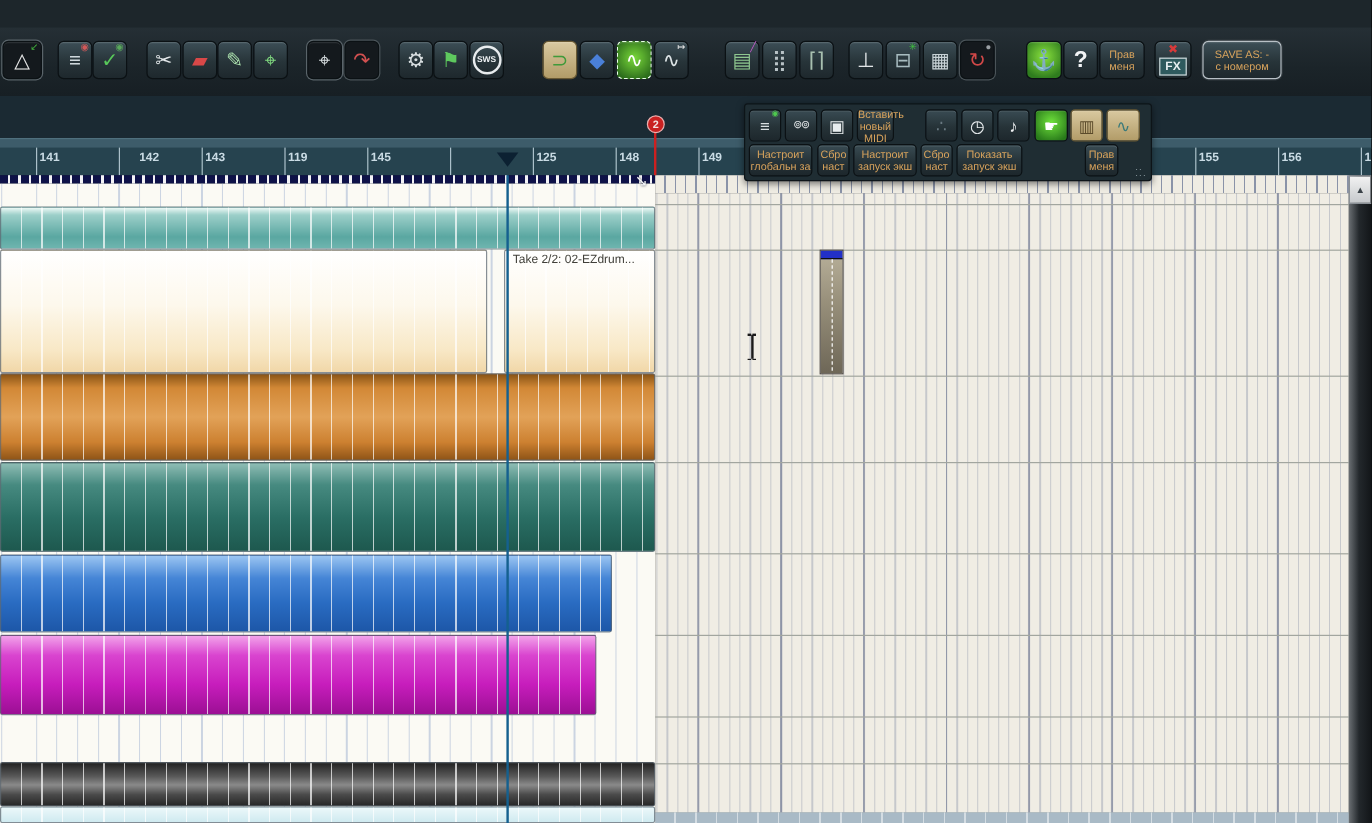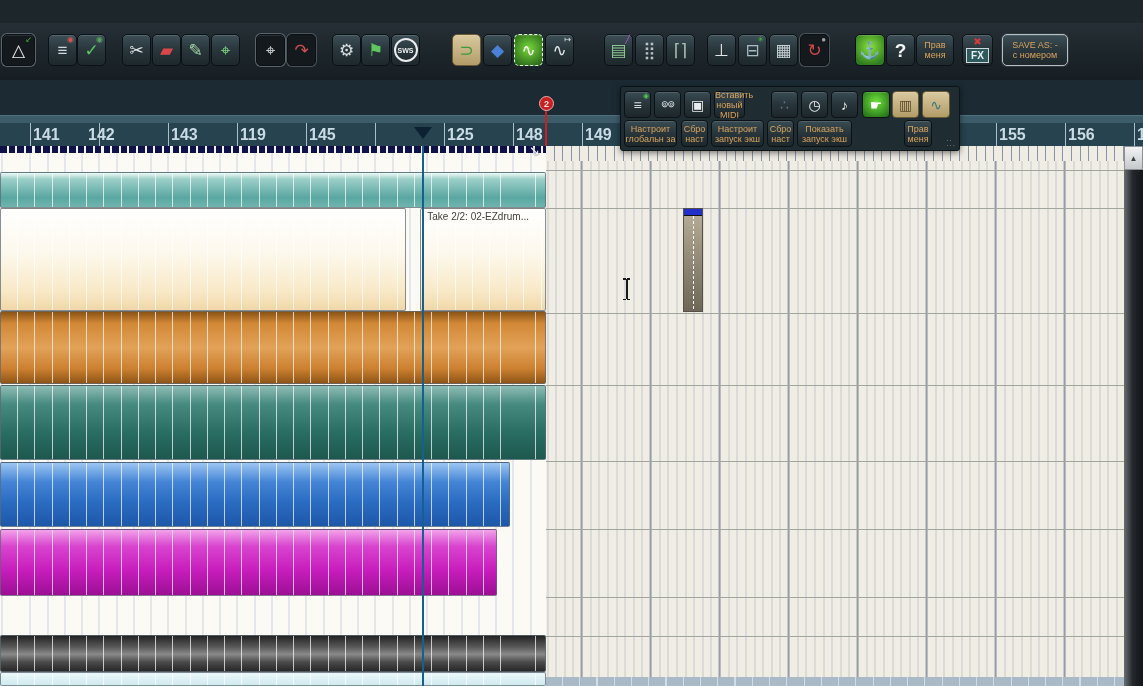--- a/index.html
+++ b/index.html
@@ -34,21 +34,21 @@
     font-size:7px;font-weight:bold;display:flex;align-items:center;justify-content:center;}
   .fxbox{border:1px solid #cfd8da;background:#2e5a5e;color:#e8f0f2;font-size:10px;
     font-weight:bold;padding:0 4px;line-height:13px;}
   .fxbadge{color:#d83a3a;font-size:10px;line-height:1;margin-bottom:1px;}
   .fxcol{display:flex;flex-direction:column;align-items:center;}
 
   
   .hdr-band{position:absolute;left:0;top:80px;width:1143px;height:35px;background:#1b2a33;}
   .hdr-strip{position:absolute;left:0;top:115px;width:1143px;height:8px;background:#3d5c6a;border-top:1px solid #50707e;}
   .ruler{position:absolute;left:0;top:123px;width:1143px;height:23px;background:#26434f;}
-  .mlabel{position:absolute;top:3px;font-size:16px;font-weight:bold;color:#c9dbe4;}
+  .mlabel{position:absolute;top:3px;font-size:10px;font-weight:bold;color:#c9dbe4;}
   .mline{position:absolute;top:0;width:1px;height:23px;background:rgba(205,224,233,.8);}
   .ticklane-left{position:absolute;left:0;top:146px;width:546px;height:7px;background:#0e1248;
     background-image:repeating-linear-gradient(90deg,transparent 0 6.6px,rgba(255,255,255,.95) 6.6px 8.625px);}
   .ticklane-right{position:absolute;left:546px;top:146px;width:578px;height:15px;background:#efece3;
     background-image:repeating-linear-gradient(90deg,transparent 0 7.6px,#8a93a8 7.6px 8.625px);}
   .sel-end-arrow{position:absolute;font-size:13px;color:#f4f6f8;text-shadow:0 0 2px #223;z-index:6;}
 
   
   .marker-line{position:absolute;width:2px;background:#cc2020;z-index:6;}
   .marker-bubble{position:absolute;width:13px;height:13px;border-radius:50%;background:#c92121;
@@ -229,21 +229,21 @@
         <div class="txt">SAVE AS: -<br>с номером</div>
       </div>
     </div>
 
   <div class="hdr-band"></div>
   <div class="hdr-strip"></div>
   <div class="ruler" id="ruler">
       <div class="mline" style="left: 30px;"></div>
       <span class="mlabel" style="left: 33px;">141</span>
       <div class="mline" style="left: 99px;"></div>
-      <span class="mlabel" style="left: 88px;">142</span>
+      <span class="mlabel" style="left: 116px;">142</span>
       <div class="mline" style="left: 168px;"></div>
       <span class="mlabel" style="left: 171px;">143</span>
       <div class="mline" style="left: 237px;"></div>
       <span class="mlabel" style="left: 240px;">119</span>
       <div class="mline" style="left: 306px;"></div>
       <span class="mlabel" style="left: 309px;">145</span>
       <div class="mline" style="left: 375px;"></div>
       <span class="mlabel" style="left: 362px; margin-top: 47px;">146</span>
       <div class="mline" style="left: 444px;"></div>
       <span class="mlabel" style="left: 447px;">125</span>

